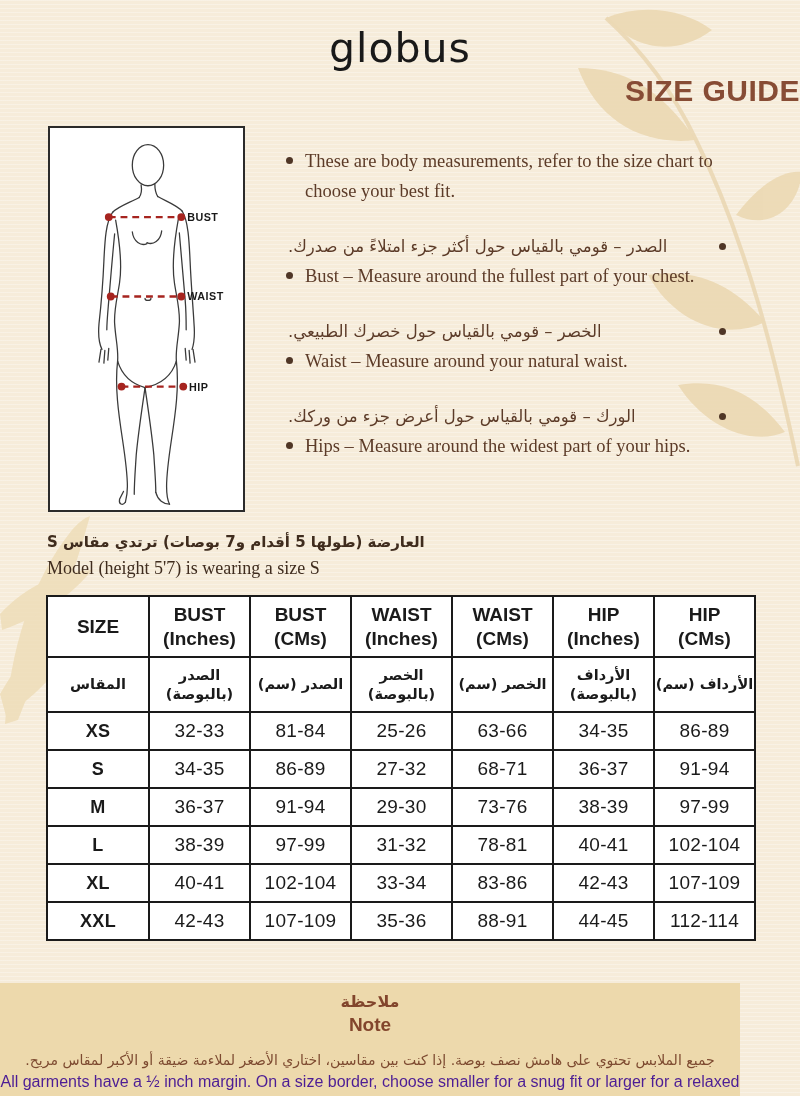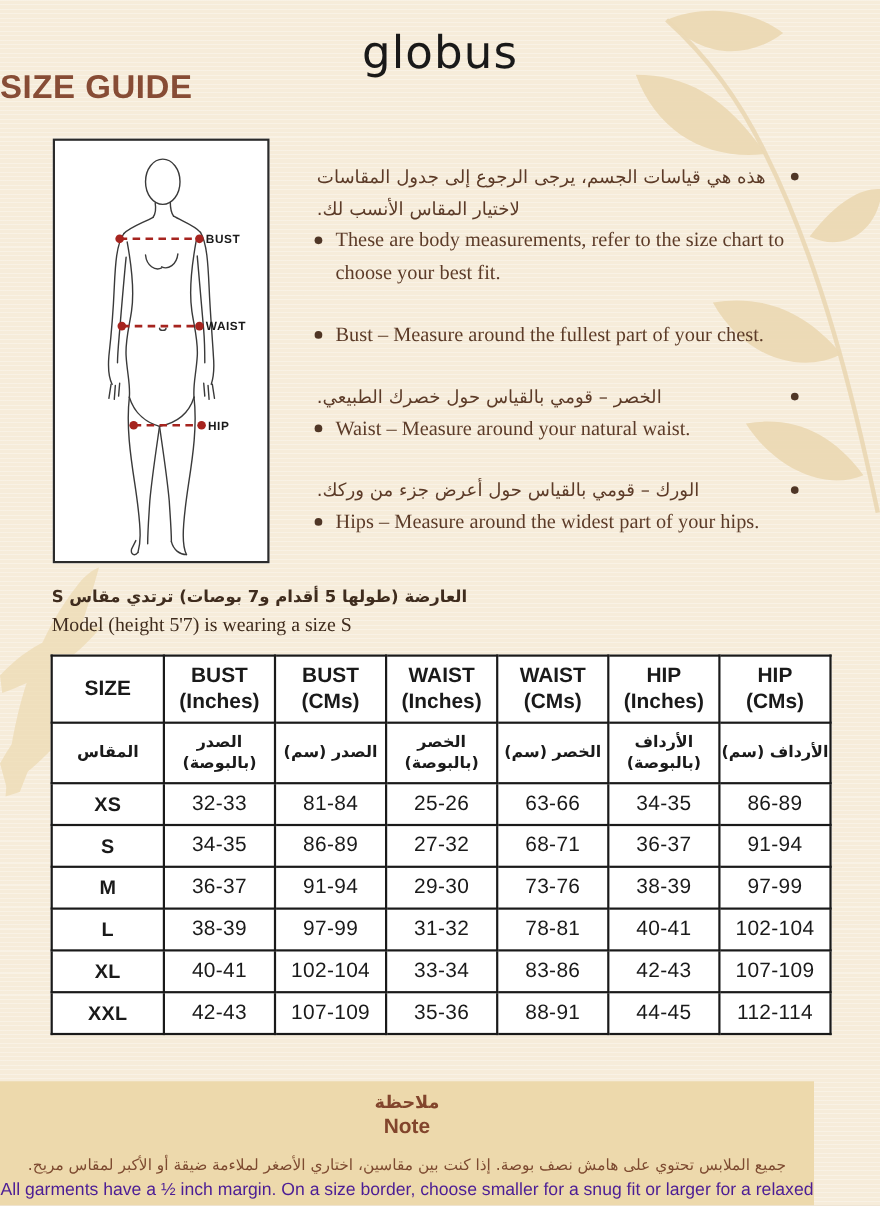--- a/index.html
+++ b/index.html
@@ -15,21 +15,21 @@
   .deco { position:absolute; pointer-events:none; }
   .deco-tr { top:0; right:0; }
   .deco-left { top:492px; left:0; }
 
   .logo {
     position:absolute; top:24px; left:0; width:100%; text-align:center;
     font-family:"DejaVu Sans",sans-serif; font-size:41px; font-weight:500;
     color:#191919; letter-spacing:1px;
   }
   .title {
-    position:absolute; top:63px; left:0; width:100%; text-align:left;
+    position:absolute; top:74px; left:0; width:100%; text-align:right;
     font-size:30px; font-weight:800; color:#874c35; letter-spacing:.5px;
   }
 
   .figure-box {
     position:absolute; left:48px; top:126px; width:197px; height:386px;
     background:#ffffff; border:2px solid #2b2b2b;
   }
   .figure-box svg { display:block; width:100%; height:100%; }
   .croquis { stroke:#3a3a3a; stroke-width:1.3; fill:none; stroke-linecap:round; }
   .measure { stroke:#a6241f; stroke-width:2.4; stroke-dasharray:7 5; }
@@ -146,30 +146,30 @@
         <path class="measure" d="M73,262 L136,262"></path>
         <circle class="mdot" cx="73" cy="262" r="4"></circle>
         <circle class="mdot" cx="136" cy="262" r="4"></circle>
         <text class="mlabel" x="142" y="266">HIP</text>
       </g>
     </svg>
   </div>
 
   <div class="instructions">
     <div class="group">
-      <div class="bullet ar">
-        <span class="dot"></span>
-        <div class="txt">هذه هي قياسات الجسم، يرجى الرجوع إلى جدول المقاسات لاختيار المقاس الأنسب لك.</div>
-      </div>
       <div class="bullet en">
         <span class="dot"></span>
         <div class="txt">These are body measurements, refer to the size chart to choose your best fit.</div>
       </div>
     </div>
     <div class="group">
+      <div class="bullet ar">
+        <span class="dot"></span>
+        <div class="txt">الصدر – قومي بالقياس حول أكثر جزء امتلاءً من صدرك.</div>
+      </div>
       <div class="bullet en">
         <span class="dot"></span>
         <div class="txt">Bust – Measure around the fullest part of your chest.</div>
       </div>
     </div>
     <div class="group gap">
       <div class="bullet ar">
         <span class="dot"></span>
         <div class="txt">الخصر – قومي بالقياس حول خصرك الطبيعي.</div>
       </div>

